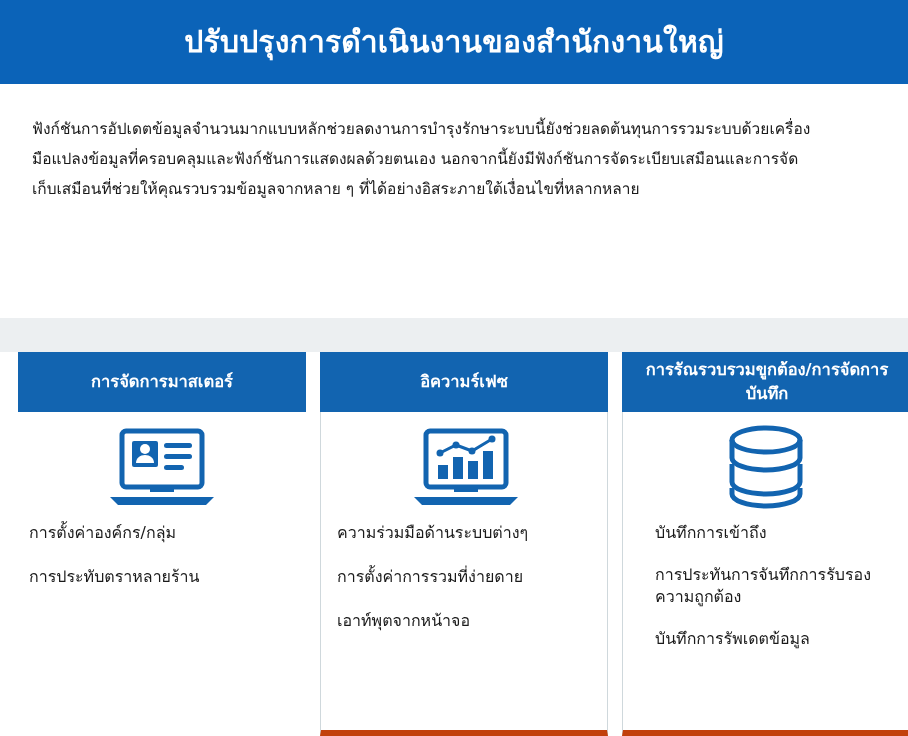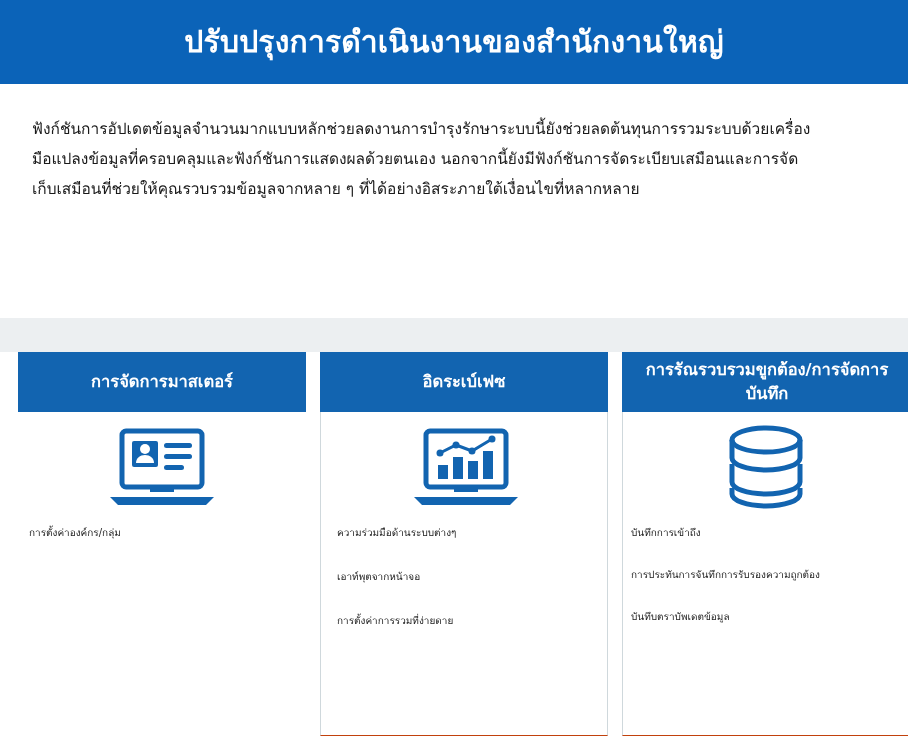--- a/index.html
+++ b/index.html
@@ -88,21 +88,21 @@
     font-size: 16.5px;
     font-weight: bold;
     line-height: 1.45;
     padding: 0 12px;
     box-sizing: border-box;
   }
   .col-body {
     flex: 1;
     border-left: 1px solid #cfd8dc;
     border-right: 1px solid #cfd8dc;
-    border-bottom: 1px solid #c2410c;
+    border-bottom: 6px solid #c2410c;
     box-sizing: border-box;
     padding: 0 12px;
   }
   .col-body.no-border {
     border-left: none;
     border-right: none;
     border-bottom: none;
   }
   .icon-wrap {
     height: 110px;
@@ -110,26 +110,27 @@
     align-items: center;
     justify-content: center;
   }
   .bullets {
     list-style: none;
     margin: 0;
     padding: 0 0 0 0;
   }
   .bullets li {
     color: #1a1a1a;
-    font-size: 10px;
+    font-size: 16px;
     line-height: 22px;
     margin-bottom: 22px;
   }
   .c3 .bullets li {
     margin-bottom: 20px;
+    margin-left: 24px;
   }
   
   .c1 .col-body { padding-left: 11px; }
   .c2 .col-body { padding-left: 16px; }
   .c3 .col-body { padding-left: 8px; }
 
   
   .c1 .col-body { border-left: none; }
   .c3 .col-body { border-right: none; }
   svg { display: block; }
@@ -162,66 +163,67 @@
             <path d="M30 36c0-5 4-8 9-8s9 3 9 8z" fill="#ffffff"></path>
             <rect x="58" y="16" width="28" height="5" rx="2.5" fill="#1264b0"></rect>
             <rect x="58" y="27" width="28" height="5" rx="2.5" fill="#1264b0"></rect>
             <rect x="58" y="38" width="20" height="5" rx="2.5" fill="#1264b0"></rect>
             <path d="M4 70h104l-8 8H12z" fill="#1264b0"></path>
             <rect x="44" y="60" width="24" height="5" fill="#1264b0"></rect>
           </svg>
         </div>
         <ul class="bullets">
           <li>การตั้งค่าองค์กร/กลุ่ม</li>
+          <li>การประทับตราหลายร้าน</li>
         </ul>
       </div>
     </div>
 
     <div class="column c2">
-      <div class="col-head">อิดระเบ์เฟซ</div>
+      <div class="col-head">อิความร์เฟซ</div>
       <div class="col-body">
         <div class="icon-wrap">
           <svg width="112" height="80" viewBox="0 0 112 80" aria-hidden="true">
             <rect x="16" y="4" width="80" height="56" rx="4" ry="4" fill="none" stroke="#1264b0" stroke-width="5"></rect>
             <rect x="28" y="38" width="10" height="14" fill="#1264b0"></rect>
             <rect x="43" y="30" width="10" height="22" fill="#1264b0"></rect>
             <rect x="58" y="34" width="10" height="18" fill="#1264b0"></rect>
             <rect x="73" y="24" width="10" height="28" fill="#1264b0"></rect>
             <polyline points="30,26 46,18 62,24 82,12" fill="none" stroke="#1264b0" stroke-width="3"></polyline>
             <circle cx="30" cy="26" r="3.5" fill="#1264b0"></circle>
             <circle cx="46" cy="18" r="3.5" fill="#1264b0"></circle>
             <circle cx="62" cy="24" r="3.5" fill="#1264b0"></circle>
             <circle cx="82" cy="12" r="3.5" fill="#1264b0"></circle>
             <path d="M4 70h104l-8 8H12z" fill="#1264b0"></path>
             <rect x="44" y="60" width="24" height="5" fill="#1264b0"></rect>
           </svg>
         </div>
         <ul class="bullets">
           <li>ความร่วมมือด้านระบบต่างๆ</li>
+          <li>การตั้งค่าการรวมที่ง่ายดาย</li>
           <li>เอาท์พุตจากหน้าจอ</li>
-          <li>การตั้งค่าการรวมที่ง่ายดาย</li>
         </ul>
       </div>
     </div>
 
     <div class="column c3">
       <div class="col-head">การรัณรวบรวมขูกต้อง/การจัดการบันทึก</div>
       <div class="col-body">
         <div class="icon-wrap">
           <svg width="84" height="86" viewBox="0 0 84 86" aria-hidden="true">
             <g fill="none" stroke="#1264b0" stroke-width="5">
               <ellipse cx="42" cy="16" rx="34" ry="12"></ellipse>
               <path d="M8 16v18c0 6.6 15.2 12 34 12s34-5.4 34-12V16"></path>
               <path d="M8 40v18c0 6.6 15.2 12 34 12s34-5.4 34-12V40"></path>
               <path d="M8 64v6c0 6.6 15.2 12 34 12s34-5.4 34-12v-6"></path>
             </g>
           </svg>
         </div>
         <ul class="bullets">
           <li>บันทึกการเข้าถึง</li>
           <li>การประทันการจันทึกการรับรองความถูกต้อง</li>
-          <li>บันทึบตราบัพเดตข้อมูล</li>
+          <li>บันทึกการรัพเดตข้อมูล</li>
         </ul>
       </div>
     </div>
 
   </div>
 </div>
 
 </body></html>

